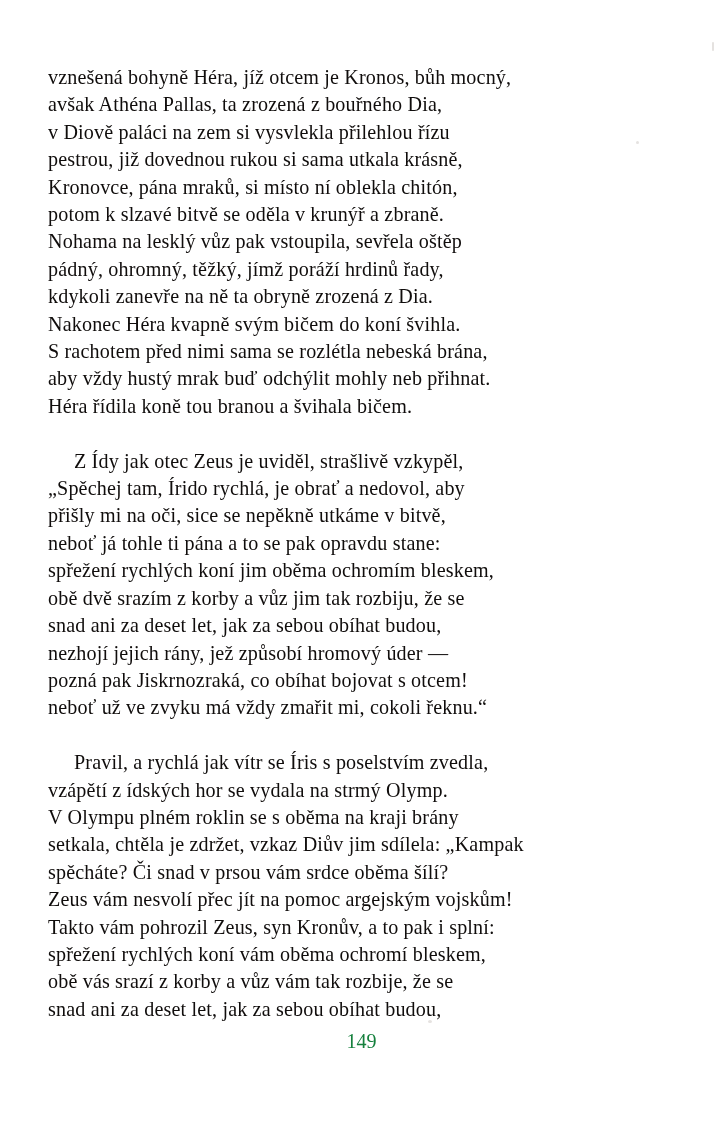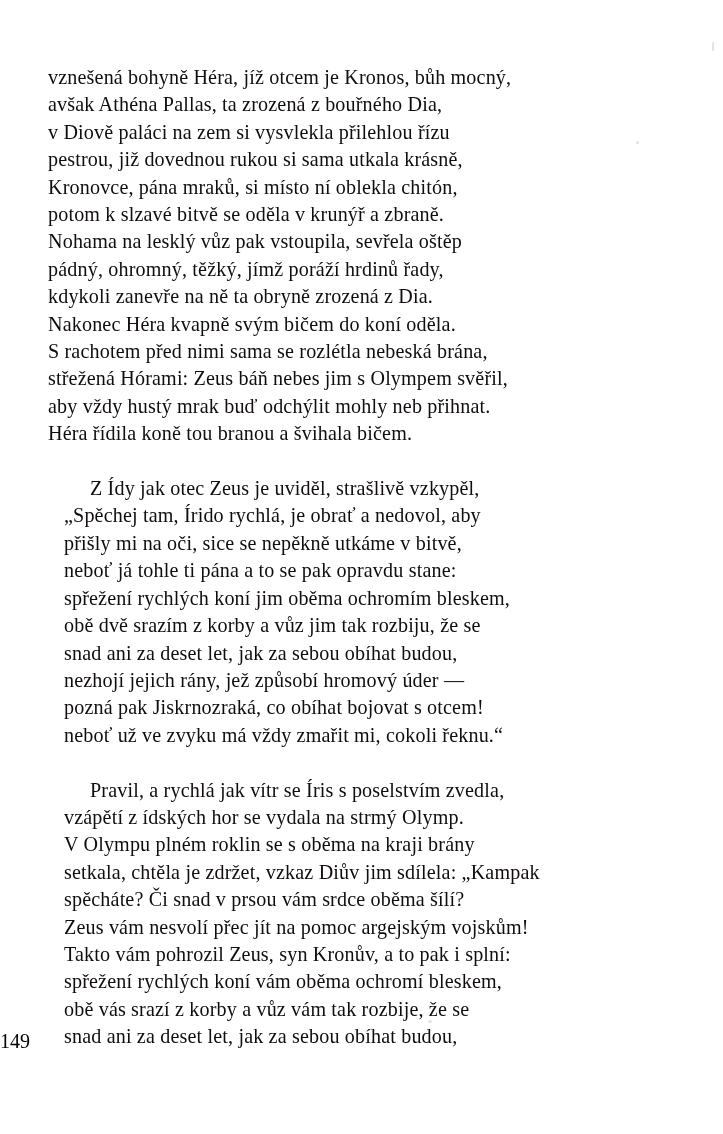--- a/index.html
+++ b/index.html
@@ -31,43 +31,43 @@
     top: 64px;
     width: 630px;
   }
 
   .stanza {
     margin: 0 0 0 0;
   }
 
   .stanza + .stanza {
     margin-top: 27.4px;
-    margin-left: 16px;
   }
 
   .verse-line {
     font-size: 20.1px;
     line-height: 27.4px;
     letter-spacing: 0.16px;
     white-space: pre;
     color: #100d0c;
   }
 
   .verse-line.indented {
     padding-left: 26px;
   }
 
   .page-number {
     position: absolute;
     left: 0;
     top: 1028px;
     width: 723px;
+    text-align: center;
     font-size: 20.1px;
     line-height: 27.4px;
-    color: #000000;
+    color: #15803d;
   }
 
   
   .speck {
     position: absolute;
     background: #cfcac6;
     border-radius: 50%;
     opacity: 0.55;
   }
   .speck.s1 { left: 712px; top: 42px;  width: 2px; height: 9px; border-radius: 1px; }
@@ -87,23 +87,22 @@
       <div class="stanza">
         <div class="verse-line">vznešená bohyně Héra, jíž otcem je Kronos, bůh mocný,</div>
         <div class="verse-line">avšak Athéna Pallas, ta zrozená z bouřného Dia,</div>
         <div class="verse-line">v Diově paláci na zem si vysvlekla přilehlou řízu</div>
         <div class="verse-line">pestrou, již dovednou rukou si sama utkala krásně,</div>
         <div class="verse-line">Kronovce, pána mraků, si místo ní oblekla chitón,</div>
         <div class="verse-line">potom k slzavé bitvě se oděla v krunýř a zbraně.</div>
         <div class="verse-line">Nohama na lesklý vůz pak vstoupila, sevřela oštěp</div>
         <div class="verse-line">pádný, ohromný, těžký, jímž poráží hrdinů řady,</div>
         <div class="verse-line">kdykoli zanevře na ně ta obryně zrozená z Dia.</div>
-        <div class="verse-line">Nakonec Héra kvapně svým bičem do koní oděla.</div>
+        <div class="verse-line">Nakonec Héra kvapně svým bičem do koní švihla.</div>
         <div class="verse-line">S rachotem před nimi sama se rozlétla nebeská brána,</div>
-        <div class="verse-line">střežená Hórami: Zeus báň nebes jim s Olympem svěřil,</div>
         <div class="verse-line">aby vždy hustý mrak buď odchýlit mohly neb přihnat.</div>
         <div class="verse-line">Héra řídila koně tou branou a švihala bičem.</div>
       </div>
       <div class="stanza">
         <div class="verse-line indented">Z Ídy jak otec Zeus je uviděl, strašlivě vzkypěl,</div>
         <div class="verse-line">„Spěchej tam, Írido rychlá, je obrať a nedovol, aby</div>
         <div class="verse-line">přišly mi na oči, sice se nepěkně utkáme v bitvě,</div>
         <div class="verse-line">neboť já tohle ti pána a to se pak opravdu stane:</div>
         <div class="verse-line">spřežení rychlých koní jim oběma ochromím bleskem,</div>
         <div class="verse-line">obě dvě srazím z korby a vůz jim tak rozbiju, že se</div>

